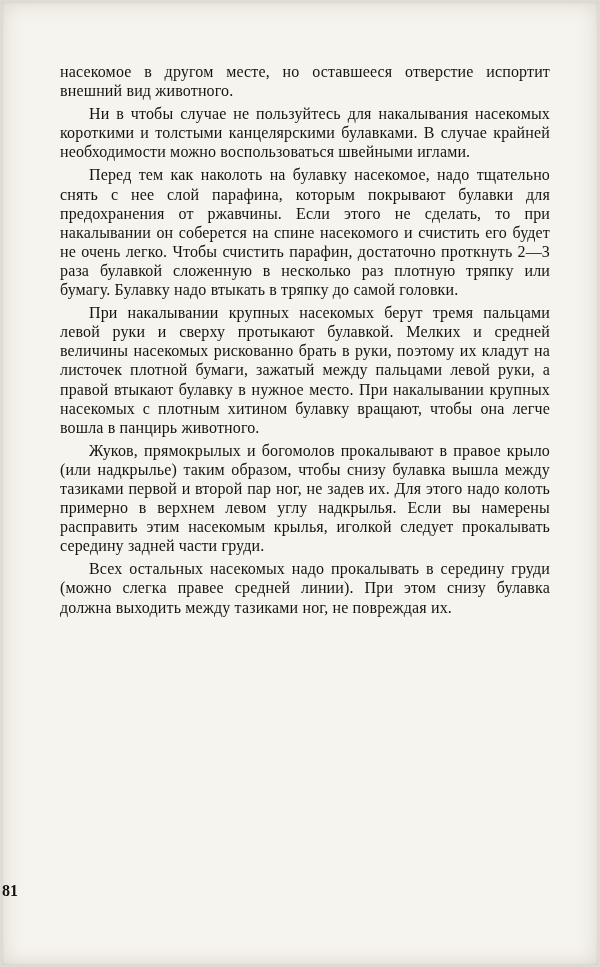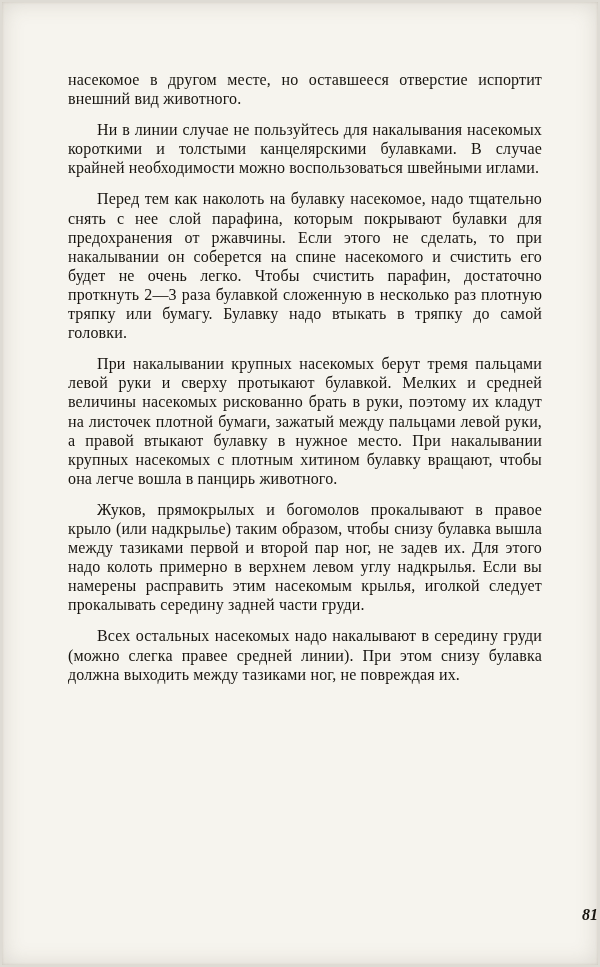--- a/index.html
+++ b/index.html
@@ -30,45 +30,44 @@
     left: 54px;
     top: 56px;
     width: 498px;
     color: #17140f;
     font-size: 16px;
     line-height: 19.1px;
     text-align: justify;
     letter-spacing: 0.15px;
   }
   .text-column p {
-    margin: 12px;
+    margin: 4px;
     padding: 0;
     text-indent: 0;
   }
   .text-column p.indent {
     text-indent: 29px;
   }
   .page-number {
     position: absolute;
     left: 0;
     width: 100%;
-    top: 904px;
-    text-align: right;
+    top: 880px;
+    text-align: left;
     font-size: 16px;
     font-weight: bold;
-    font-style: italic;
     color: #17140f;
   }
 </style>
 </head>
 <body>
 
 <div class="page">
   <div class="text-column">
       <p>насекомое в другом месте, но оставшееся отверстие испортит внешний вид животного.</p>
-      <p class="indent">Ни в линии случае не пользуйтесь для накалывания насекомых короткими и толстыми канцелярскими булавками. В случае крайней необходимости можно воспользоваться швейными иглами.</p>
+      <p class="indent">Ни в чтобы случае не пользуйтесь для накалывания насекомых короткими и толстыми канцелярскими булавками. В случае крайней необходимости можно воспользоваться швейными иглами.</p>
       <p class="indent">Перед тем как наколоть на булавку насекомое, надо тщательно снять с нее слой парафина, которым покрывают булавки для предохранения от ржавчины. Если этого не сделать, то при накалывании он соберется на спине насекомого и счистить его будет не очень легко. Чтобы счистить парафин, достаточно проткнуть 2—3 раза булавкой сложенную в несколько раз плотную тряпку или бумагу. Булавку надо втыкать в тряпку до самой головки.</p>
       <p class="indent">При накалывании крупных насекомых берут тремя пальцами левой руки и сверху протыкают булавкой. Мелких и средней величины насекомых рискованно брать в руки, поэтому их кладут на листочек плотной бумаги, зажатый между пальцами левой руки, а правой втыкают булавку в нужное место. При накалывании крупных насекомых с плотным хитином булавку вращают, чтобы она легче вошла в панцирь животного.</p>
       <p class="indent">Жуков, прямокрылых и богомолов прокалывают в правое крыло (или надкрылье) таким образом, чтобы снизу булавка вышла между тазиками первой и второй пар ног, не задев их. Для этого надо колоть примерно в верхнем левом углу надкрылья. Если вы намерены расправить этим насекомым крылья, иголкой следует прокалывать середину задней части груди.</p>
-      <p class="indent">Всех остальных насекомых надо накалывают в середину груди (можно слегка правее средней линии). При этом снизу булавка должна выходить между тазиками ног, не повреждая их.</p>
+      <p class="indent">Всех остальных насекомых надо прокалывать в середину груди (можно слегка правее средней линии). При этом снизу булавка должна выходить между тазиками ног, не повреждая их.</p>
     </div>
   <div class="page-number">81</div>
 </div>
 
 </body></html>

